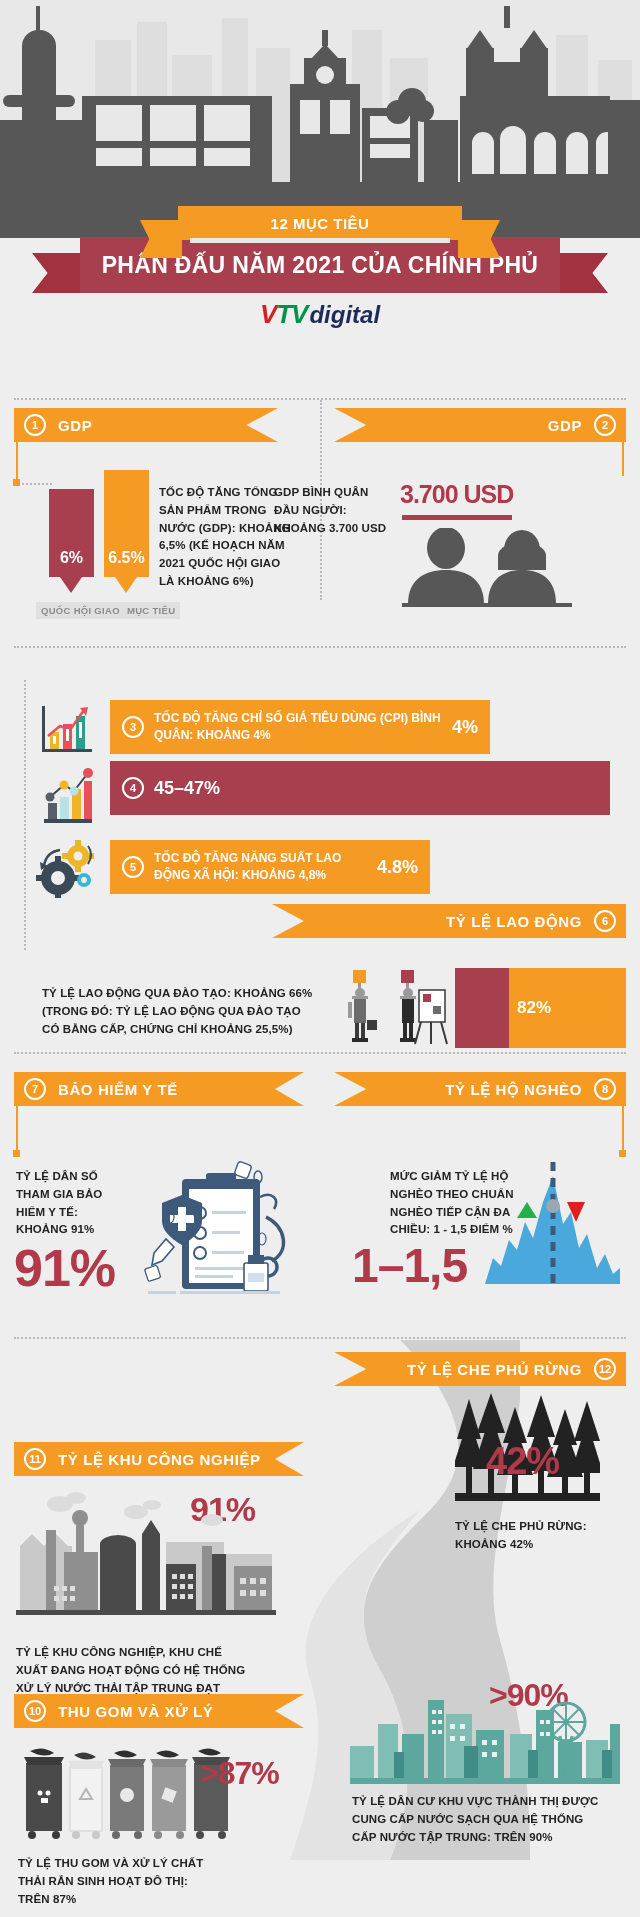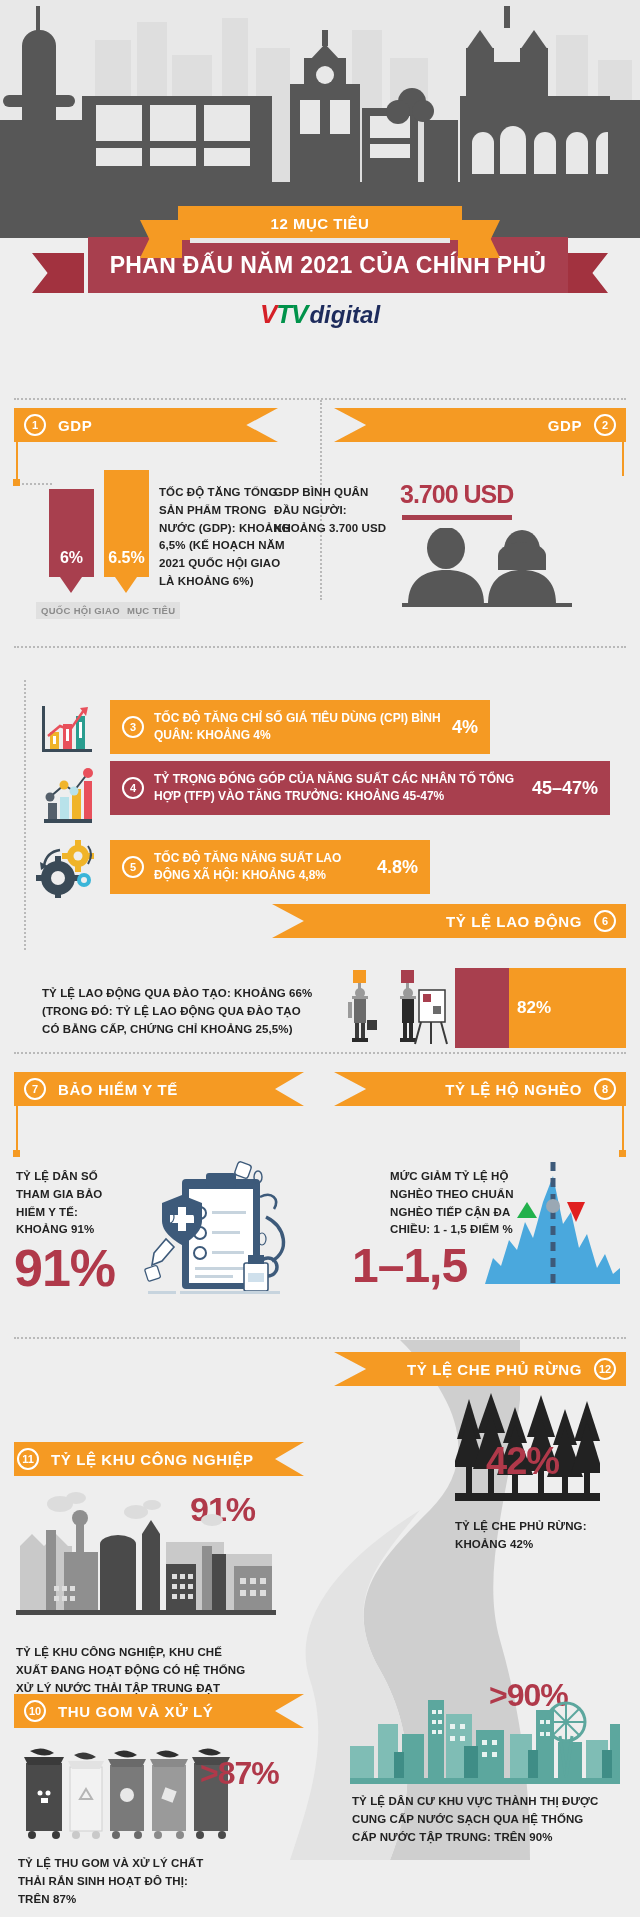--- a/index.html
+++ b/index.html
@@ -43,21 +43,21 @@
     color:#ffffff; font-size:15px; font-weight:bold; letter-spacing:.5px;
     font-family:"Liberation Sans", sans-serif;
   }
   .rs-tail-l, .rs-tail-r {
     position:absolute; top:14px; width:42px; height:38px; background:#f59a23; z-index:3;
   }
   .rs-tail-l { left:140px; clip-path: polygon(0 0, 100% 0, 100% 100%, 0 100%, 22% 50%); }
   .rs-tail-r { left:458px; clip-path: polygon(0 0, 100% 0, 78% 50%, 100% 100%, 0 100%); }
 
   .ribbon-main {
-    position:absolute; left:88px; top:31px; width:480px; height:56px;
+    position:absolute; left:80px; top:31px; width:480px; height:56px;
     background:#a83f4e; z-index:2;
     display:flex; align-items:center; justify-content:center;
   }
   .ribbon-main span {
     color:#ffffff; font-size:23px; font-weight:bold; letter-spacing:.3px; white-space:nowrap;
   }
   .rm-tail-l, .rm-tail-r {
     position:absolute; top:47px; width:52px; height:40px; background:#a2323f; z-index:1;
   }
   .rm-tail-l { left:32px; clip-path: polygon(0 0, 100% 0, 100% 100%, 0 100%, 30% 50%); }
@@ -330,21 +330,20 @@
       <circle cx="12" cy="32" r="4.5" fill="#55606b"></circle>
       <circle cx="26" cy="20" r="4.5" fill="#f0b429"></circle>
       <circle cx="36" cy="26" r="4.5" fill="#b8e2ea"></circle>
       <circle cx="50" cy="8" r="5" fill="#e8505b"></circle>
     </svg>
   </div>
   <div class="rowbar maroonstripe" style="left:110px; top:761px; width:500px;">
     <div class="num-circle">
       <span>4</span>
     </div>
-    <span class="txt">TỶ TRỌNG ĐÓNG GÓP CỦA NĂNG SUẤT CÁC NHÂN TỐ TỔNG HỢP (TFP) VÀO TĂNG TRƯỞNG: KHOẢNG 45-47%</span>
     <span class="val">45–47%</span>
   </div>
 
   <div style="position:absolute; left:36px; top:836px; width:60px; height:62px;">
     <svg width="60" height="62" viewBox="0 0 60 62">
       <g fill="#3a4a57">
         <circle cx="22" cy="42" r="17"></circle>
       </g>
       <circle cx="22" cy="42" r="7" fill="#eeeeee"></circle>
       <g fill="#3a4a57">
@@ -536,21 +535,21 @@
           <polygon points="132,28 148,80 116,80"></polygon>
           <rect x="129" y="76" width="6" height="28"></rect>
         <rect x="0" y="100" width="145" height="8"></rect>
       </g>
     </svg>
   </div>
   <div class="big-red" style="left:486px; top:1440px; font-size:38px;">42%</div>
 
   <div class="body-txt" style="left:455px; top:1518px; width:150px;">TỶ LỆ CHE PHỦ RỪNG: KHOẢNG 42%</div>
 
-  <div class="bar" style="left:14px; top:1442px; width:290px; padding-left:3px; gap:12px;
+  <div class="bar" style="left:14px; top:1442px; width:290px; padding-left:10px; gap:12px;
               clip-path: polygon(0 0, 100% 0, 90% 50%, 100% 100%, 0 100%);">
     <div class="num-circle">
       <span>11</span>
     </div>
     <span class="bar-lbl">TỶ LỆ KHU CÔNG NGHIỆP</span>
   </div>
 
   <div class="big-red" style="left:190px; top:1490px; font-size:34px;">91%</div>
 
   <div style="position:absolute; left:16px; top:1490px; width:260px; height:145px;">

